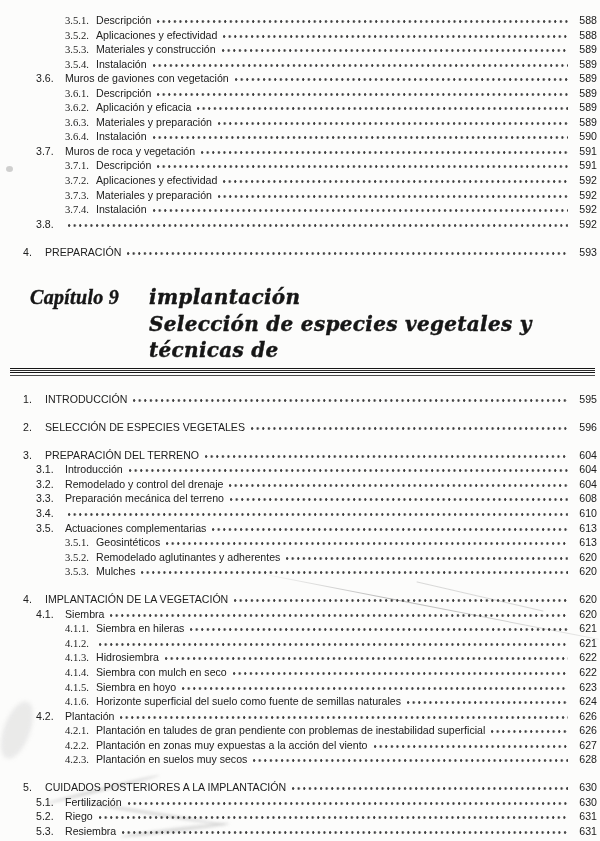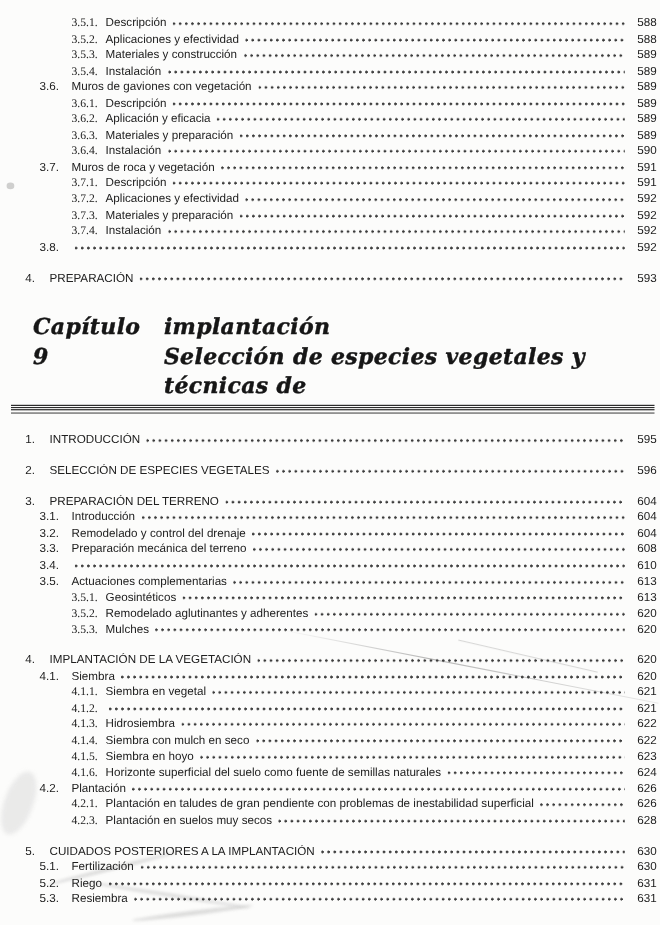--- a/index.html
+++ b/index.html
@@ -46,21 +46,21 @@
     margin:25px 6px 0 30px;
     font-family:"DejaVu Serif","Liberation Serif",serif;
     font-style:italic;
     font-weight:700;
     font-size:20px;
     line-height:26.5px;
     letter-spacing:0.3px;
     color:#161616;
     -webkit-text-stroke:0.4px #161616;
   }
-  .chapter-num{flex:none;width:119px;}
+  .chapter-num{flex:none;width:119px;font-family:Liberation Serif, serif;}
   .chapter-title{flex:1;}
   .chapter-title span{display:block;}
 
   .rule{
     height:10px;
     margin:4px 5px 0 10px;
     background:
       linear-gradient(#161616,#161616) 0 0 / 100% 1.3px no-repeat,
       linear-gradient(#2c2c2c,#2c2c2c) 0 2.5px / 100% 1px no-repeat,
       linear-gradient(#161616,#161616) 0 4.6px / 100% 1.2px no-repeat,
@@ -279,21 +279,21 @@
         <span class="page-num">620</span>
       </div>
       <div class="row lvl2">
         <span class="num">4.1.</span>
         <span class="label">Siembra</span>
         <span class="leader"></span>
         <span class="page-num">620</span>
       </div>
       <div class="row lvl3">
         <span class="num">4.1.1.</span>
-        <span class="label">Siembra en vegetal</span>
+        <span class="label">Siembra en hileras</span>
         <span class="leader"></span>
         <span class="page-num">621</span>
       </div>
       <div class="row lvl3">
         <span class="num">4.1.2.</span>
         <span class="leader"></span>
         <span class="page-num">621</span>
       </div>
       <div class="row lvl3">
         <span class="num">4.1.3.</span>
@@ -325,20 +325,26 @@
         <span class="leader"></span>
         <span class="page-num">626</span>
       </div>
       <div class="row lvl3">
         <span class="num">4.2.1.</span>
         <span class="label">Plantación en taludes de gran pendiente con problemas de inestabilidad superficial</span>
         <span class="leader"></span>
         <span class="page-num">626</span>
       </div>
       <div class="row lvl3">
+        <span class="num">4.2.2.</span>
+        <span class="label">Plantación en zonas muy expuestas a la acción del viento</span>
+        <span class="leader"></span>
+        <span class="page-num">627</span>
+      </div>
+      <div class="row lvl3">
         <span class="num">4.2.3.</span>
         <span class="label">Plantación en suelos muy secos</span>
         <span class="leader"></span>
         <span class="page-num">628</span>
       </div>
       <div class="row lvl1 gap">
         <span class="num">5.</span>
         <span class="label">CUIDADOS POSTERIORES A LA IMPLANTACIÓN</span>
         <span class="leader"></span>
         <span class="page-num">630</span>

